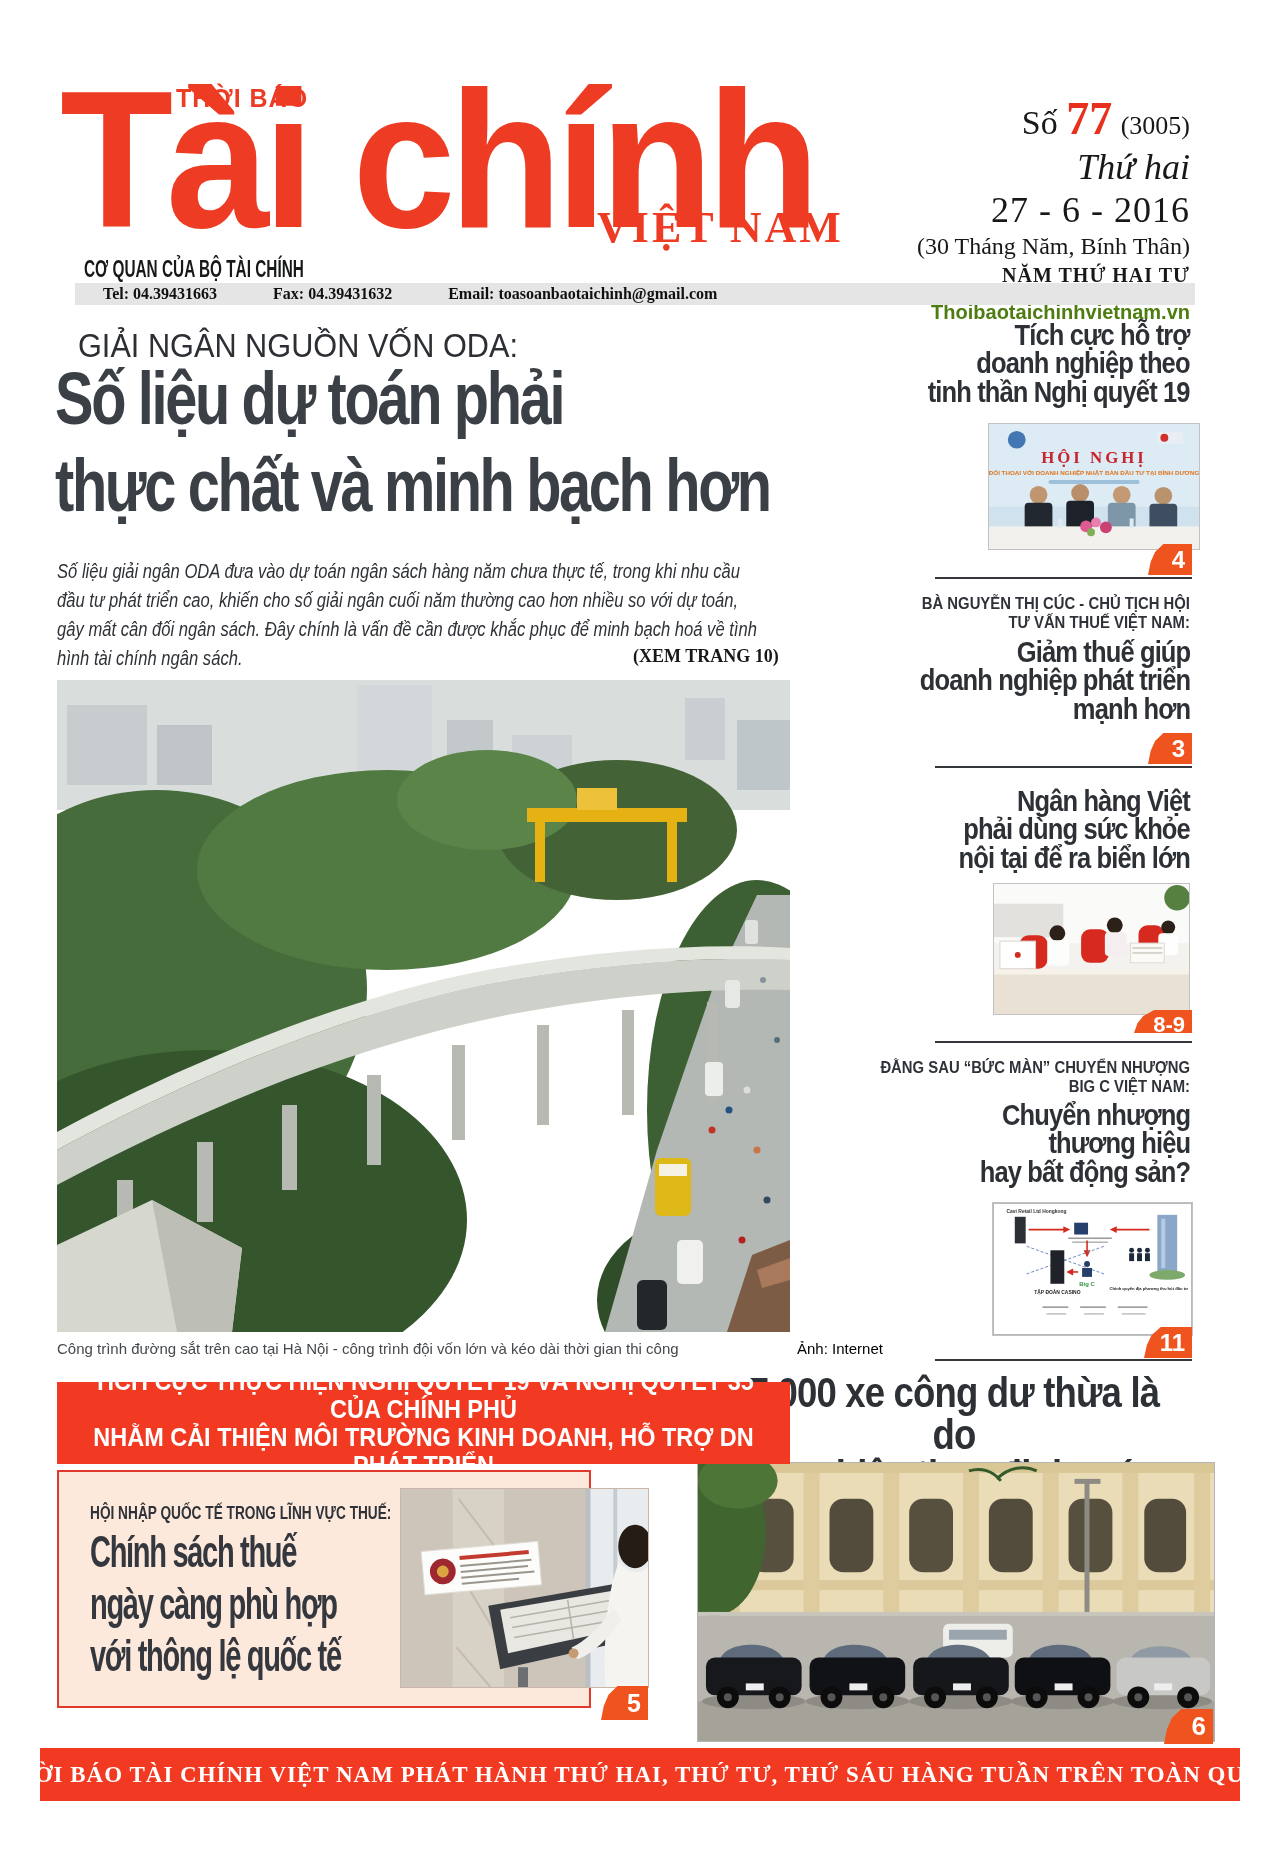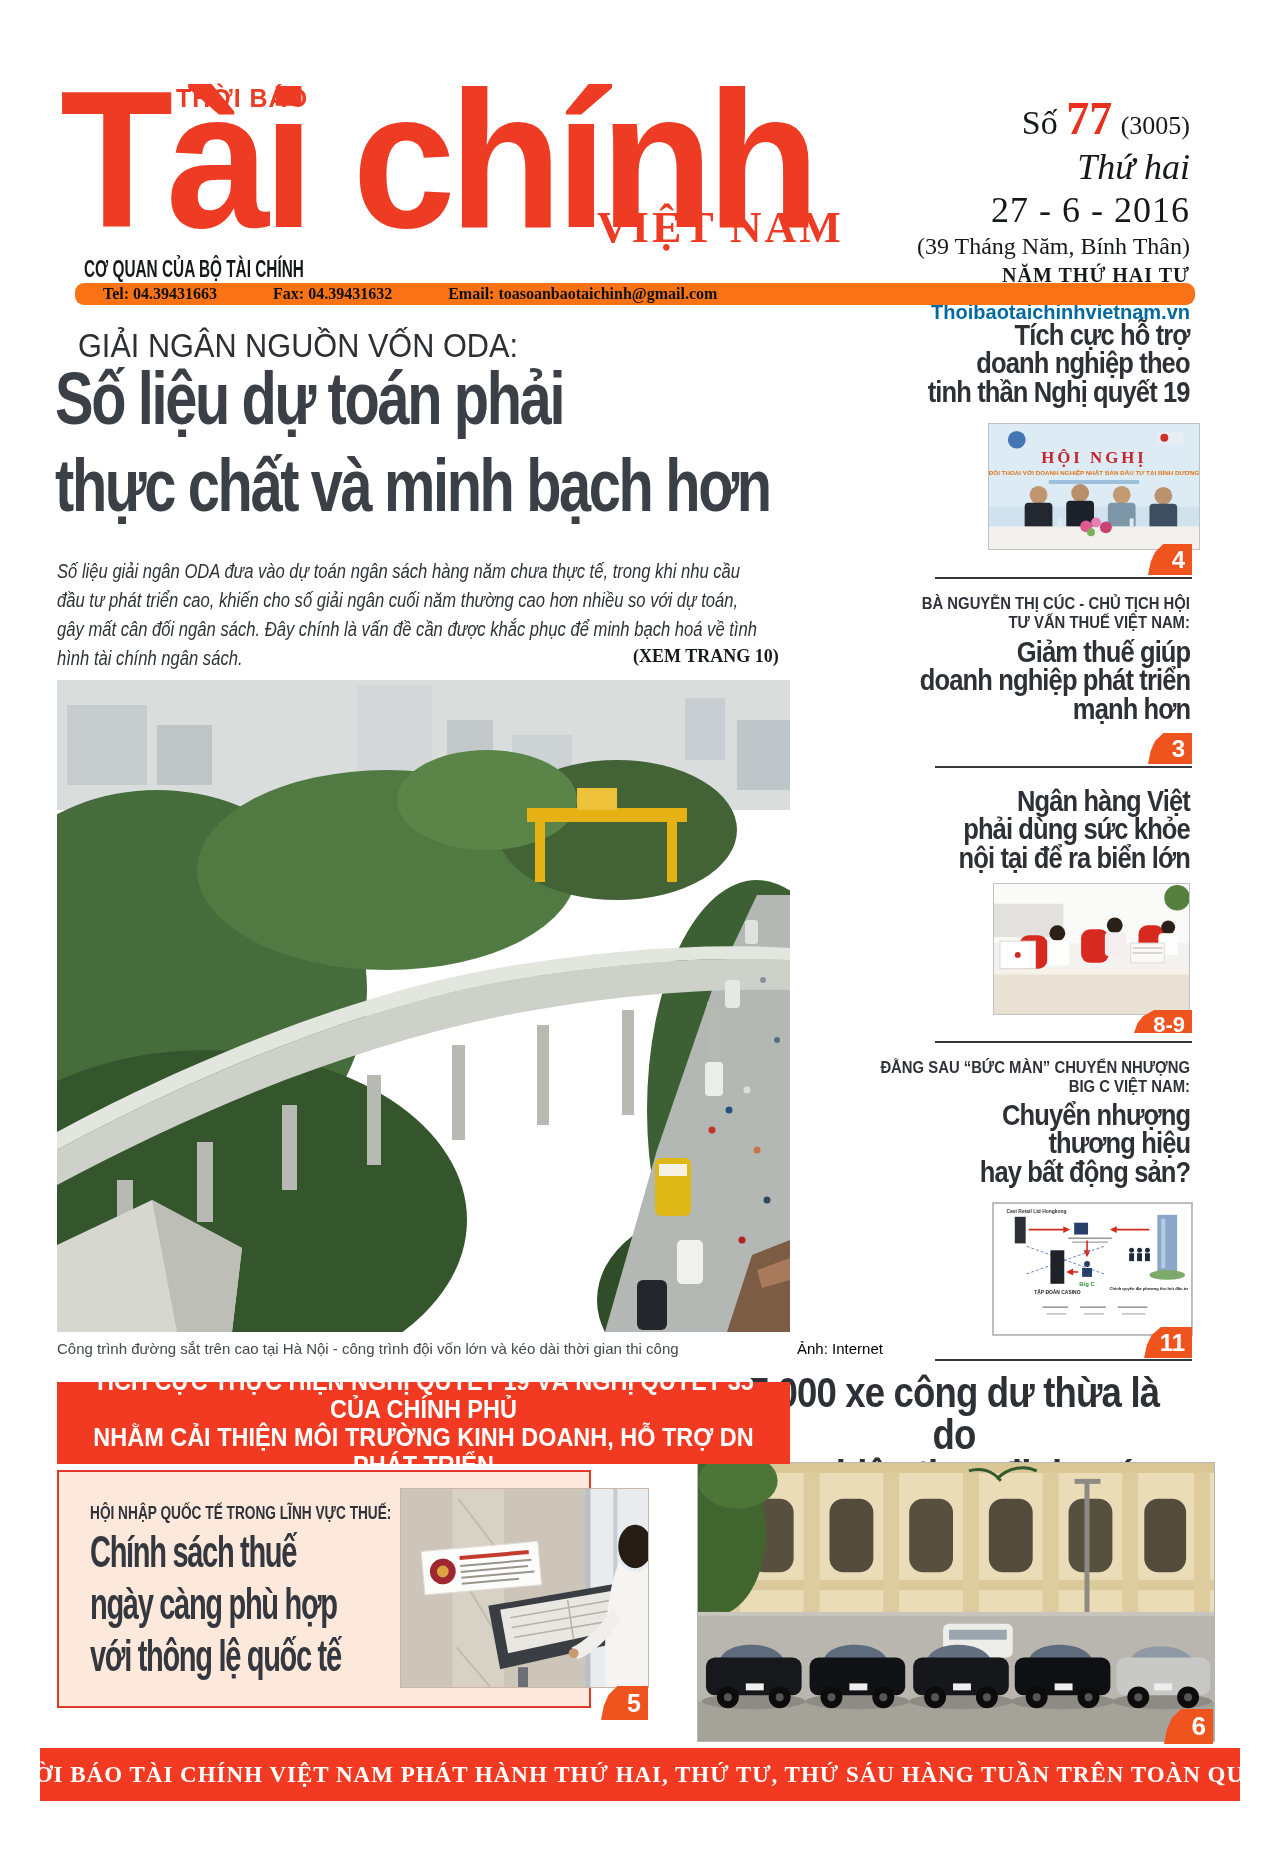--- a/index.html
+++ b/index.html
@@ -20,24 +20,24 @@
               font-family:"Liberation Serif",serif;display:flex;flex-direction:column;align-items:flex-end;}
   #issue-line{font-size:34px;}
   #issue-line .num{color:#e8301c;font-weight:bold;font-size:46px;}
   #issue-line .code{font-size:26px;}
   #weekday{font-style:italic;font-size:36px;margin-top:1px;}
   #issue-date{font-size:36px;margin-top:1px;letter-spacing:1px;}
   #lunar{font-size:24px;margin-top:2px;}
   #year-line{font-size:20px;font-weight:bold;letter-spacing:1px;margin-top:4px;
              padding-bottom:5px;border-bottom:4px solid #0369a1;}
   #website{font-family:"Liberation Sans",sans-serif;font-weight:bold;font-size:20px;
-           color:#0369a1;margin-top:5px;}
-  #contact-bar{position:absolute;left:75px;top:283px;width:1120px;height:22px;background:#f97316;
+           color:#4d7c0f;margin-top:5px;}
+  #contact-bar{position:absolute;left:75px;top:283px;width:1120px;height:22px;background:#e5e5e5;
                font-family:"Liberation Serif",serif;font-weight:bold;font-size:16px;color:#101010;
-               line-height:22px;border-radius:9px;}
+               line-height:22px;}
   #contact-bar span{margin-left:28px;margin-right:28px;}
 
   
   #lead-kicker{position:absolute;left:78px;top:327px;font-size:33px;color:#2c2f34;
                transform:scaleX(.93);transform-origin:left top;white-space:nowrap;}
   #lead-headline{position:absolute;left:55px;top:355px;width:950px;font-size:74px;font-weight:bold;
                  color:#3b4046;line-height:1.18;letter-spacing:-3px;white-space:pre-line;
                  transform:scaleX(.78);transform-origin:left top;}
   #lead-summary{position:absolute;left:57px;top:556px;width:872px;font-size:20.5px;font-style:italic;
                 color:#2e3237;line-height:1.42;transform:scaleX(.81);transform-origin:left top;}
@@ -122,21 +122,21 @@
   <div id="agency">CƠ QUAN CỦA BỘ TÀI CHÍNH</div>
 
   <div id="issue-info">
     <div id="issue-line">
       <span>Số</span>
       <span class="num">77</span>
       <span class="code">(3005)</span>
     </div>
     <div id="weekday">Thứ hai</div>
     <div id="issue-date">27 - 6 - 2016</div>
-    <div id="lunar">(39 Tháng Năm, Bính Thân)</div>
+    <div id="lunar">(30 Tháng Năm, Bính Thân)</div>
     <div id="year-line">NĂM THỨ HAI TƯ</div>
     <div id="website">Thoibaotaichinhvietnam.vn</div>
   </div>
 
   <div id="contact-bar"><span>Tel: 04.39431663</span><span>Fax: 04.39431632</span><span>Email: toasoanbaotaichinh@gmail.com</span></div>
 
   <div id="lead-kicker">GIẢI NGÂN NGUỒN VỐN ODA:</div>
   <div id="lead-headline">Số liệu dự toán phải
 thực chất và minh bạch hơn</div>
   <div id="lead-summary">Số liệu giải ngân ODA đưa vào dự toán ngân sách hàng năm chưa thực tế, trong khi nhu cầu đầu tư phát triển cao, khiến cho số giải ngân cuối năm thường cao hơn nhiều so với dự toán, gây mất cân đối ngân sách. Đây chính là vấn đề cần được khắc phục để minh bạch hoá về tình hình tài chính ngân sách.</div>

